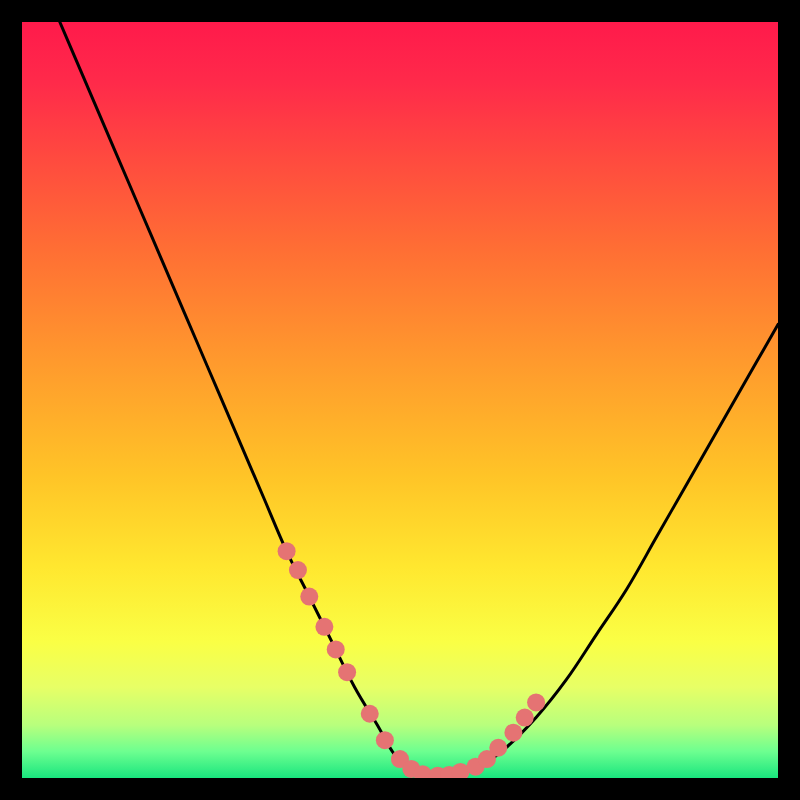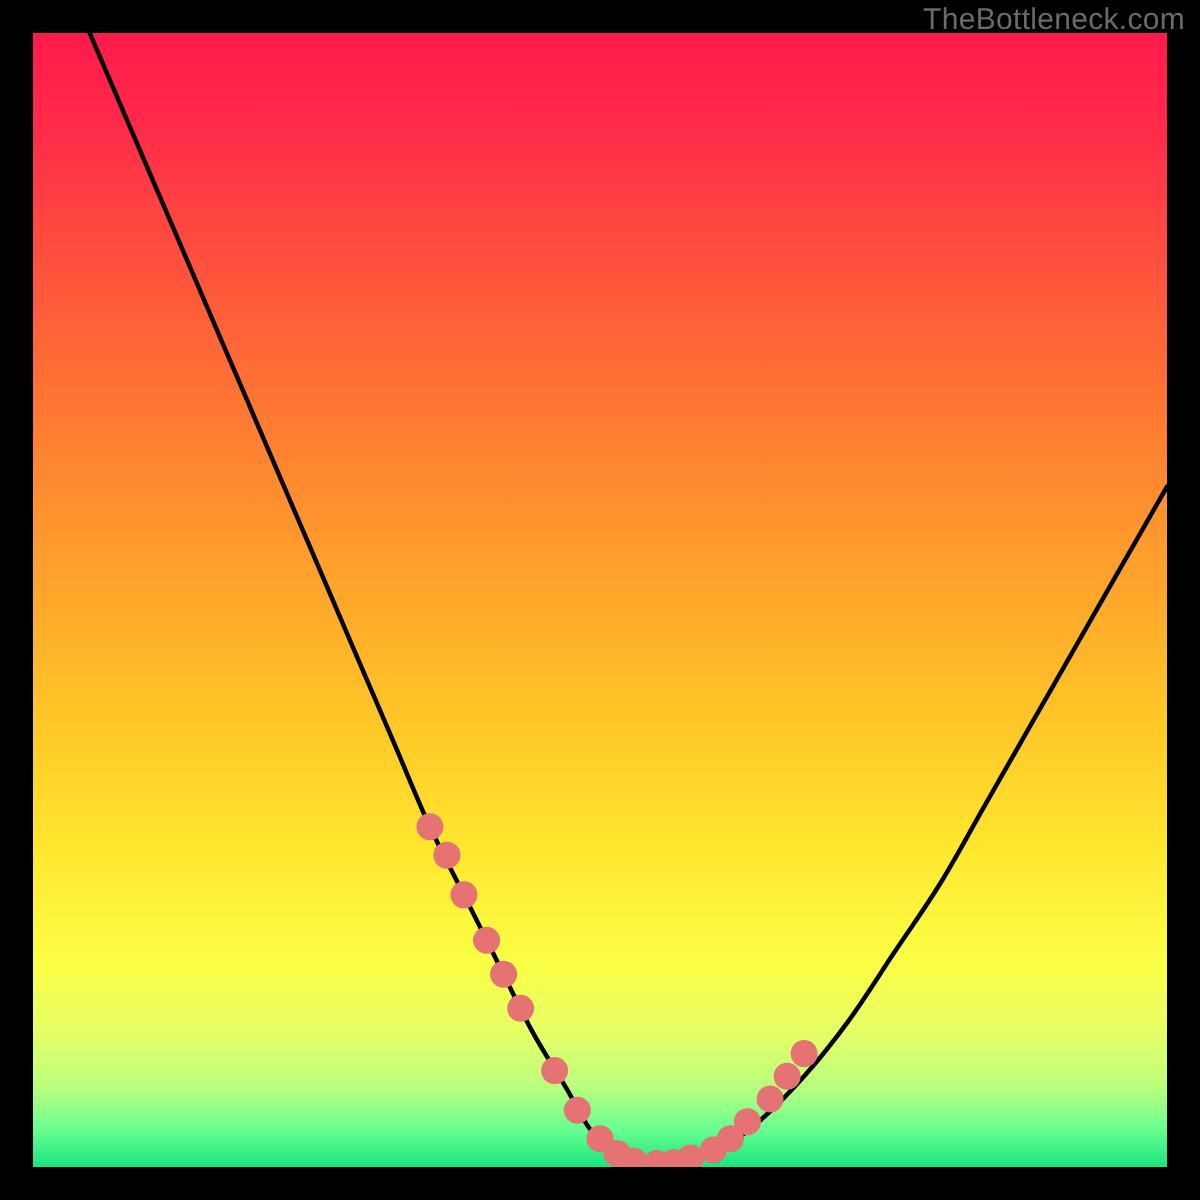--- a/index.html
+++ b/index.html
@@ -30,21 +30,20 @@
     font-size: 20px;
     color: #6a6a6a;
     letter-spacing: 0.2px;
   }
   svg { display: block; }
 </style>
 </head>
 <body>
 
 <div class="frame">
-  <div class="watermark">TheBottleneck.com</div>
 
   <div class="plot">
     <svg id="chart-svg" width="756" height="756" viewBox="0 0 756 756" preserveAspectRatio="none">
       <defs>
         <linearGradient id="bg-grad" x1="0" y1="0" x2="0" y2="1">
             <stop offset="0.00%" stop-color="#ff1a4b"></stop>
             <stop offset="8.00%" stop-color="#ff2a4a"></stop>
             <stop offset="18.00%" stop-color="#ff4a3f"></stop>
             <stop offset="30.00%" stop-color="#ff6e34"></stop>
             <stop offset="45.00%" stop-color="#ff9a2d"></stop>

